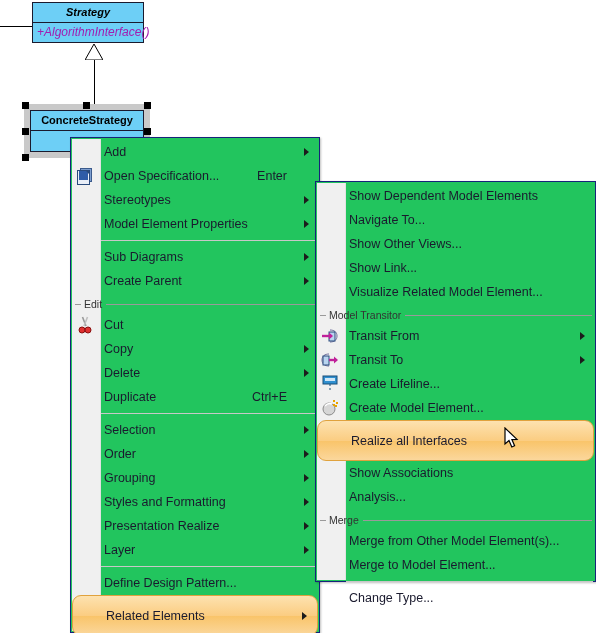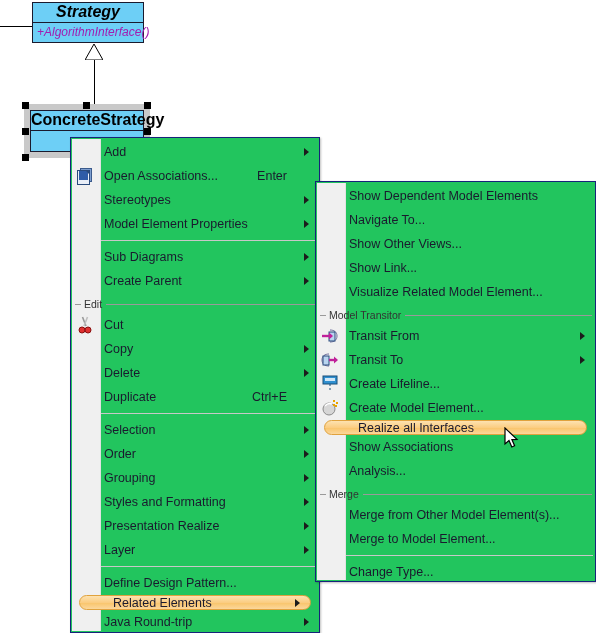--- a/index.html
+++ b/index.html
@@ -24,21 +24,21 @@
   }
 
   .uml-class {
     position: absolute;
     border: 1px solid #1a1a2e;
     background: #6DCFF6;
     box-sizing: border-box;
   }
   .uml-name {
     text-align: center;
-    font-size: 16px;
+    font-size: 11px;
     font-weight: bold;
     font-style: italic;
     color: #000000;
     padding: 2px 0 3px 0;
     border-bottom: 1px solid #1a1a2e;
     line-height: 14px;
   }
   .uml-name.plain { font-style: normal; }
   .uml-compartment {
     font-size: 12px;
@@ -142,22 +142,22 @@
     width: 0; height: 0;
     border-top: 4px solid transparent;
     border-bottom: 4px solid transparent;
     border-left: 5px solid #1c1c1c;
   }
 
   .menu-item.highlight {
     background: linear-gradient(to bottom, #fde2b0 0%, #fbcd82 50%, #f9c469 51%, #fbd79c 100%);
     border: 1px solid #e0a23d;
     border-radius: 9px;
-    margin: 0 8px;
-    height: 15px;
+    margin: 0 1px;
+    height: 41px;
   }
 
   .menu-sep {
     height: 1px;
     background: #c8c8c8;
     margin: 4px 2px 4px 30px;
   }
 
   .group-label {
     position: relative;
@@ -284,21 +284,21 @@
       </div>
       <div class="menu-item">
         <span class="mi-icon">
           <span class="icon-spec">
             <span class="pg-back"></span>
             <span class="pg-front"></span>
             <span class="pg-glyph"></span>
             <span class="pg-fold"></span>
           </span>
         </span>
-        <span class="mi-label">Open Associations...</span>
+        <span class="mi-label">Open Specification...</span>
         <span class="mi-accel">Enter</span>
         <span class="mi-arrow"></span>
       </div>
       <div class="menu-item">
         <span class="mi-icon"></span>
         <span class="mi-label">Stereotypes</span>
         <span class="mi-arrow">
           <span class="arrow-glyph"></span>
         </span>
       </div>

